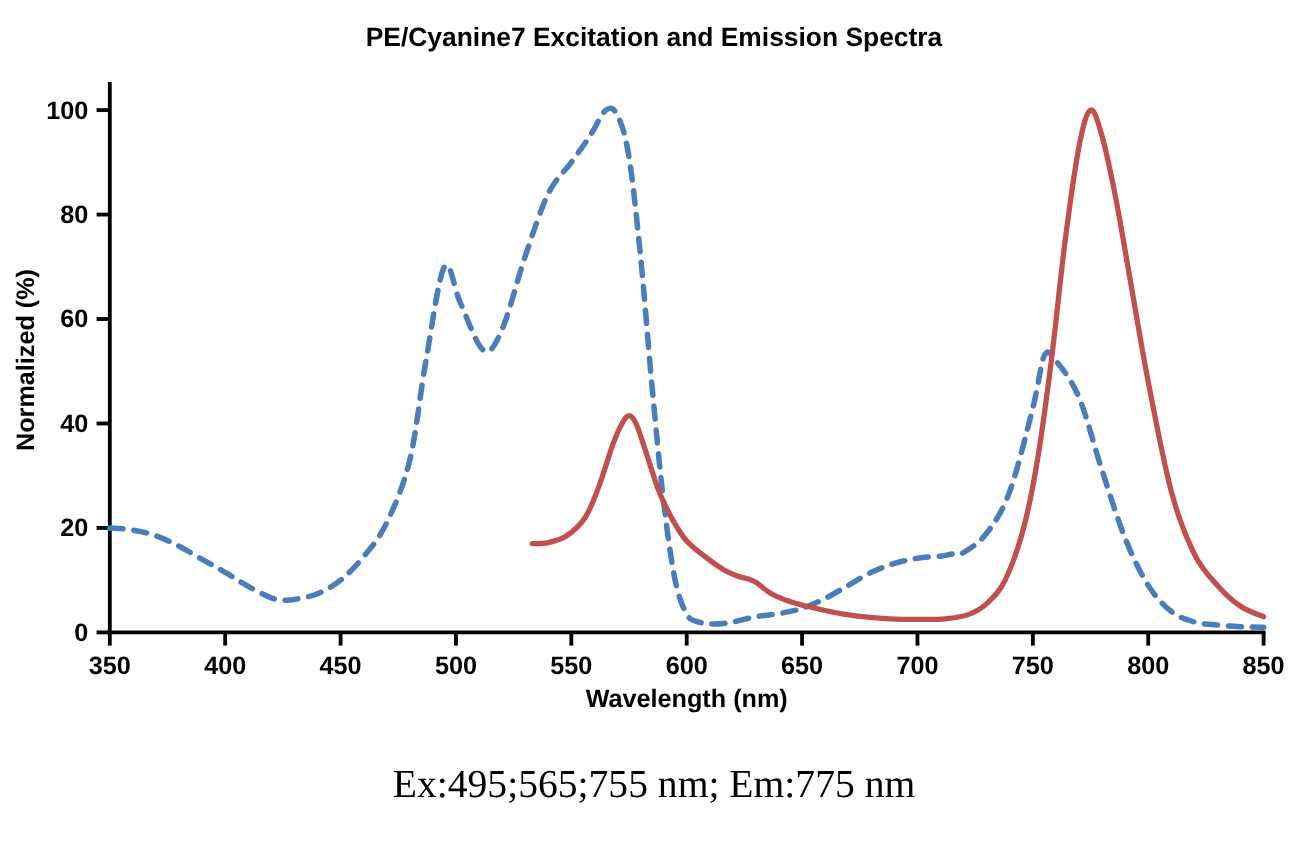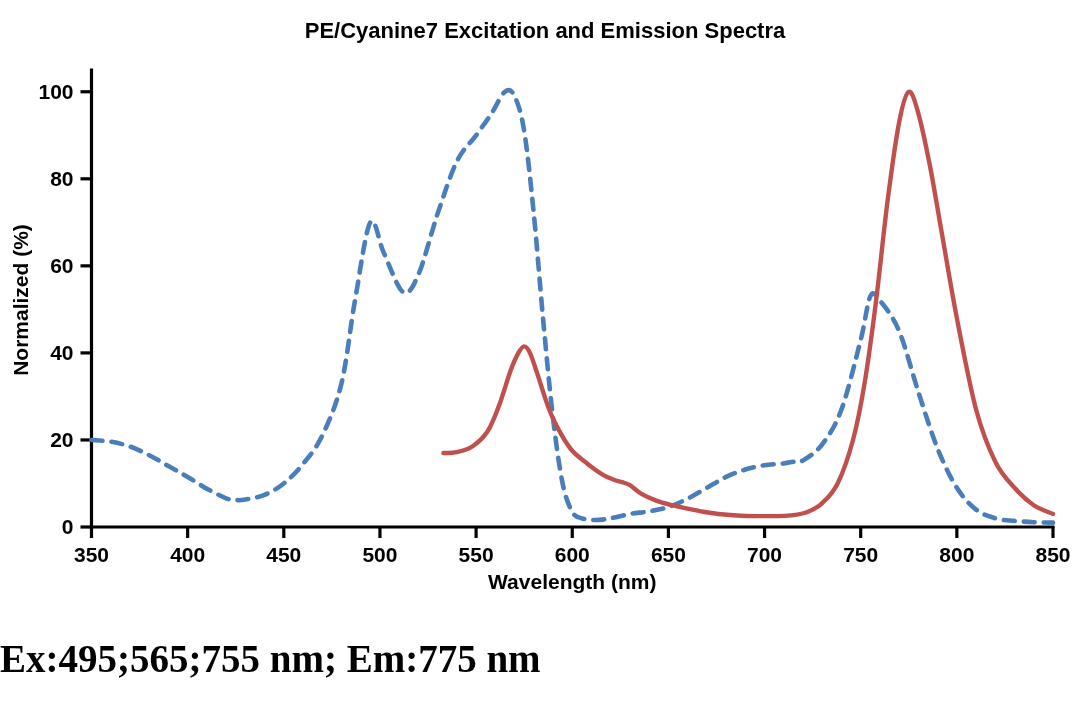--- a/index.html
+++ b/index.html
@@ -33,24 +33,24 @@
     font-size: 22px;
     font-weight: bold;
     letter-spacing: 0px;
     color: #000000;
   }
   .chart-caption {
     position: absolute;
     left: 0;
     top: 636px;
     width: 1090px;
-    text-align: left;
+    text-align: center;
     font-family: "Liberation Serif", serif;
-    font-size: 39px;
-    font-weight: bold;
+    font-size: 33px;
+    font-weight: normal;
     color: #000000;
   }
   svg.plot {
     position: absolute;
     left: 0;
     top: 0;
   }
   .axis-line {
     stroke: #000000;
     stroke-width: 3.2;

